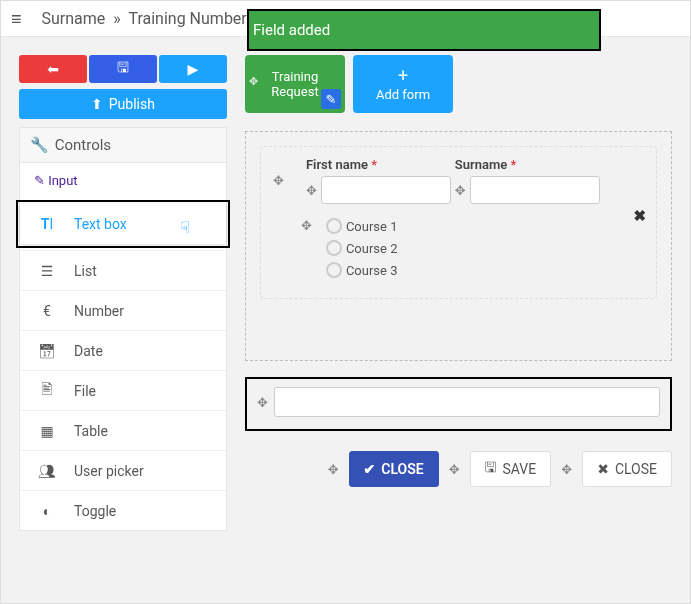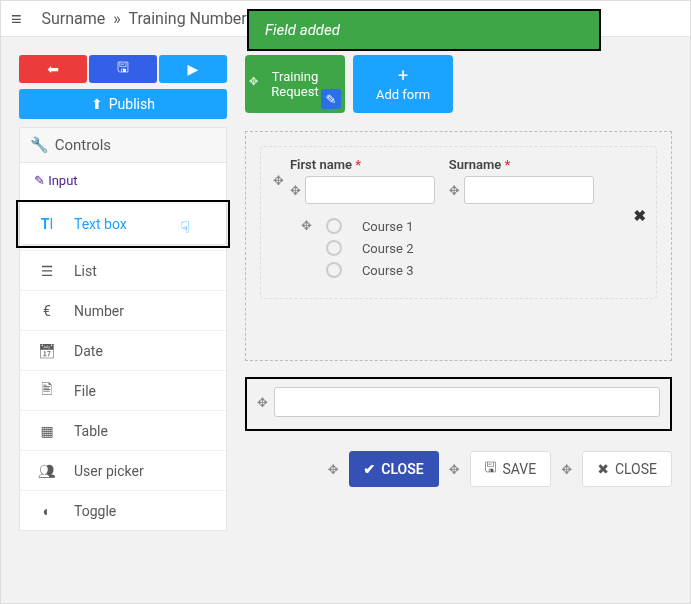--- a/index.html
+++ b/index.html
@@ -30,39 +30,39 @@
 
 .ctrl-item { height: 40px; display: flex; align-items: center; padding: 0 18px; font-size: 14px; color: #595959; gap: 18px; border-top: 1px solid #f0f0f0; }
 .ctrl-item .cicon { width: 18px; text-align: center; color: #595959; }
 .ctrl-item.active { color: #1ca3ff; box-shadow: 0 1px 4px rgba(0,0,0,0.15); border: none; position: relative; }
 .ctrl-item.active .cicon { color: #1ca3ff; }
 .highlight-box { border: 2px solid #000; padding: 2px; margin: 2px -4px; }
 .cursor { position: absolute; right: 36px; top: 14px; font-size: 16px; pointer-events: none; }
 
 .canvas { flex: 1; position: relative; }
 
-.toast { position: absolute; top: -46px; left: 2px; width: 354px; height: 42px; background: #3fa648; color: #fff; display: flex; align-items: center; padding: 0 16px; font-size: 15px; border: 2px solid #000; z-index: 10; font-style: italic; }
+.toast { position: absolute; top: -46px; left: 2px; width: 354px; height: 42px; background: #3fa648; color: #fff; display: flex; align-items: center; padding: 0 4px; font-size: 15px; border: 2px solid #000; z-index: 10; }
 
 .formtabs { display: flex; gap: 8px; margin-bottom: 18px; position: relative; }
 .formtab { width: 100px; height: 58px; border-radius: 4px; color: #fff; display: flex; flex-direction: column; align-items: center; justify-content: center; font-size: 13px; position: relative; }
 .formtab.green { background: #3fa648; }
 .formtab.blue { background: #1ca3ff; }
 .formtab .move { position: absolute; left: 4px; top: 20px; font-size: 11px; opacity: 0.85; }
 .formtab .edit { position: absolute; right: 4px; bottom: 4px; background: #2b6fe6; width: 20px; height: 20px; border-radius: 3px; display: flex; align-items: center; justify-content: center; }
 .formtab .plus { font-size: 18px; line-height: 1; margin-bottom: 2px; }
 
 .form-area { border: 1px dashed #bbb; padding: 14px; min-height: 230px; }
 .field-group { border: 1px dashed #ddd; border-radius: 4px; padding: 10px 12px 14px 12px; position: relative; }
 .drag-handle { color: #888; font-size: 13px; cursor: move; }
 .row { display: flex; align-items: center; gap: 6px; margin-bottom: 8px; }
 .field-label { font-size: 13px; font-weight: 600; color: #444; margin-bottom: 4px; display: block; }
 .req { color: #d9363e; }
 .field-input { width: 130px; height: 28px; border: 1px solid #ccc; border-radius: 3px; padding: 0 6px; font-size: 13px; }
 .close-x { position: absolute; right: 10px; top: 60px; font-size: 15px; color: #333; cursor: pointer; font-weight: bold; }
-.radio-row { display: flex; align-items: center; gap: 20px; font-size: 13px; color: #555; margin: 6px 0 6px 8px; }
+.radio-row { display: flex; align-items: center; gap: 4px; font-size: 13px; color: #555; margin: 6px 0 6px 8px; }
 .radio { width: 16px; height: 16px; border: 2px solid #ccc; border-radius: 50%; }
 
 .textbox-block { border: 2px solid #000; margin-top: 16px; padding: 8px 10px 12px 10px; position: relative; }
 .textbox-block .tlabel { font-size: 12px; font-weight: 600; color: #333; margin-bottom: 4px; display: block; }
 .textbox-block .trow { display: flex; align-items: center; gap: 6px; }
 .textbox-block input { flex: 1; height: 30px; border: 1px solid #ccc; border-radius: 3px; padding: 0 8px; }
 
 .action-row { display: flex; align-items: center; gap: 10px; margin-top: 20px; justify-content: flex-end; }
 .abtn { height: 36px; padding: 0 14px; border-radius: 3px; display: flex; align-items: center; gap: 6px; font-size: 14px; border: 1px solid #ddd; background: #fff; color: #555; }
 .abtn.primary { background: #3551b5; color: #fff; border-color: #3551b5; font-weight: 600; }
@@ -148,21 +148,21 @@
         <span class="plus">+</span>
         <span>Add form</span>
       </div>
     </div>
 
     <div class="form-area">
       <div class="field-group">
         <span class="close-x">✖</span>
         <div class="row">
           <span class="drag-handle">✥</span>
-          <div style="flex:1; display:flex; gap:14px; margin-left:0;">
+          <div style="flex:1; display:flex; gap:4px; margin-left:16px;">
             <div>
               <span class="field-label"><span>First name</span> <span class="req">*</span></span>
               <div style="display:flex; align-items:center; gap:4px;">
                 <span class="drag-handle">✥</span>
                 <input class="field-input" style="">
               </div>
             </div>
             <div>
               <span class="field-label"><span>Surname</span> <span class="req">*</span></span>
               <div style="display:flex; align-items:center; gap:4px;">

